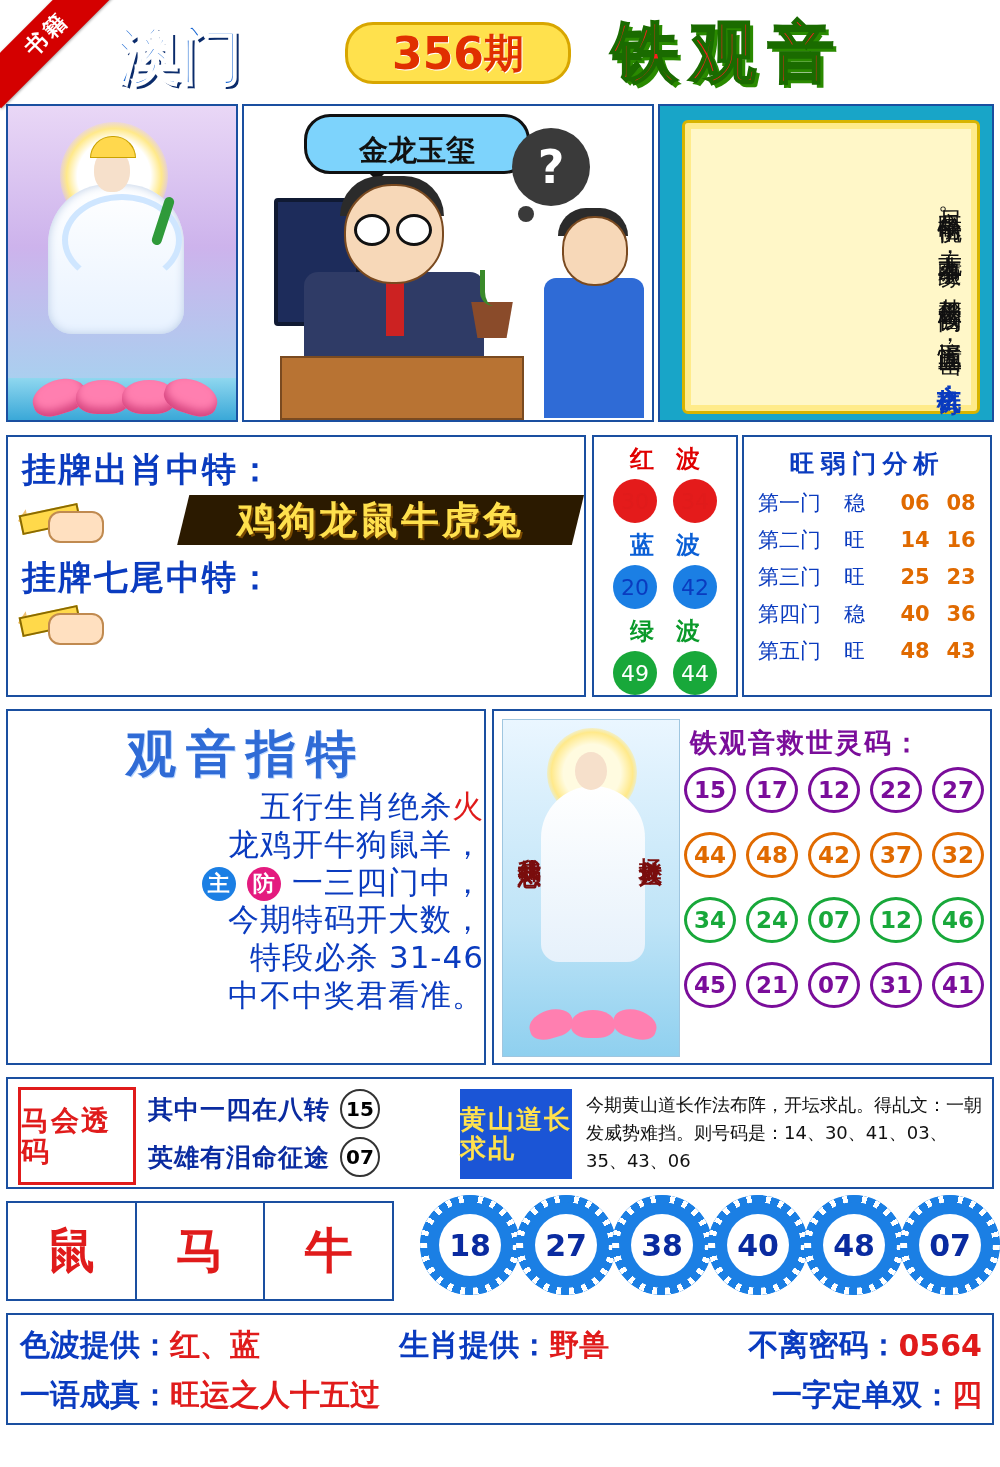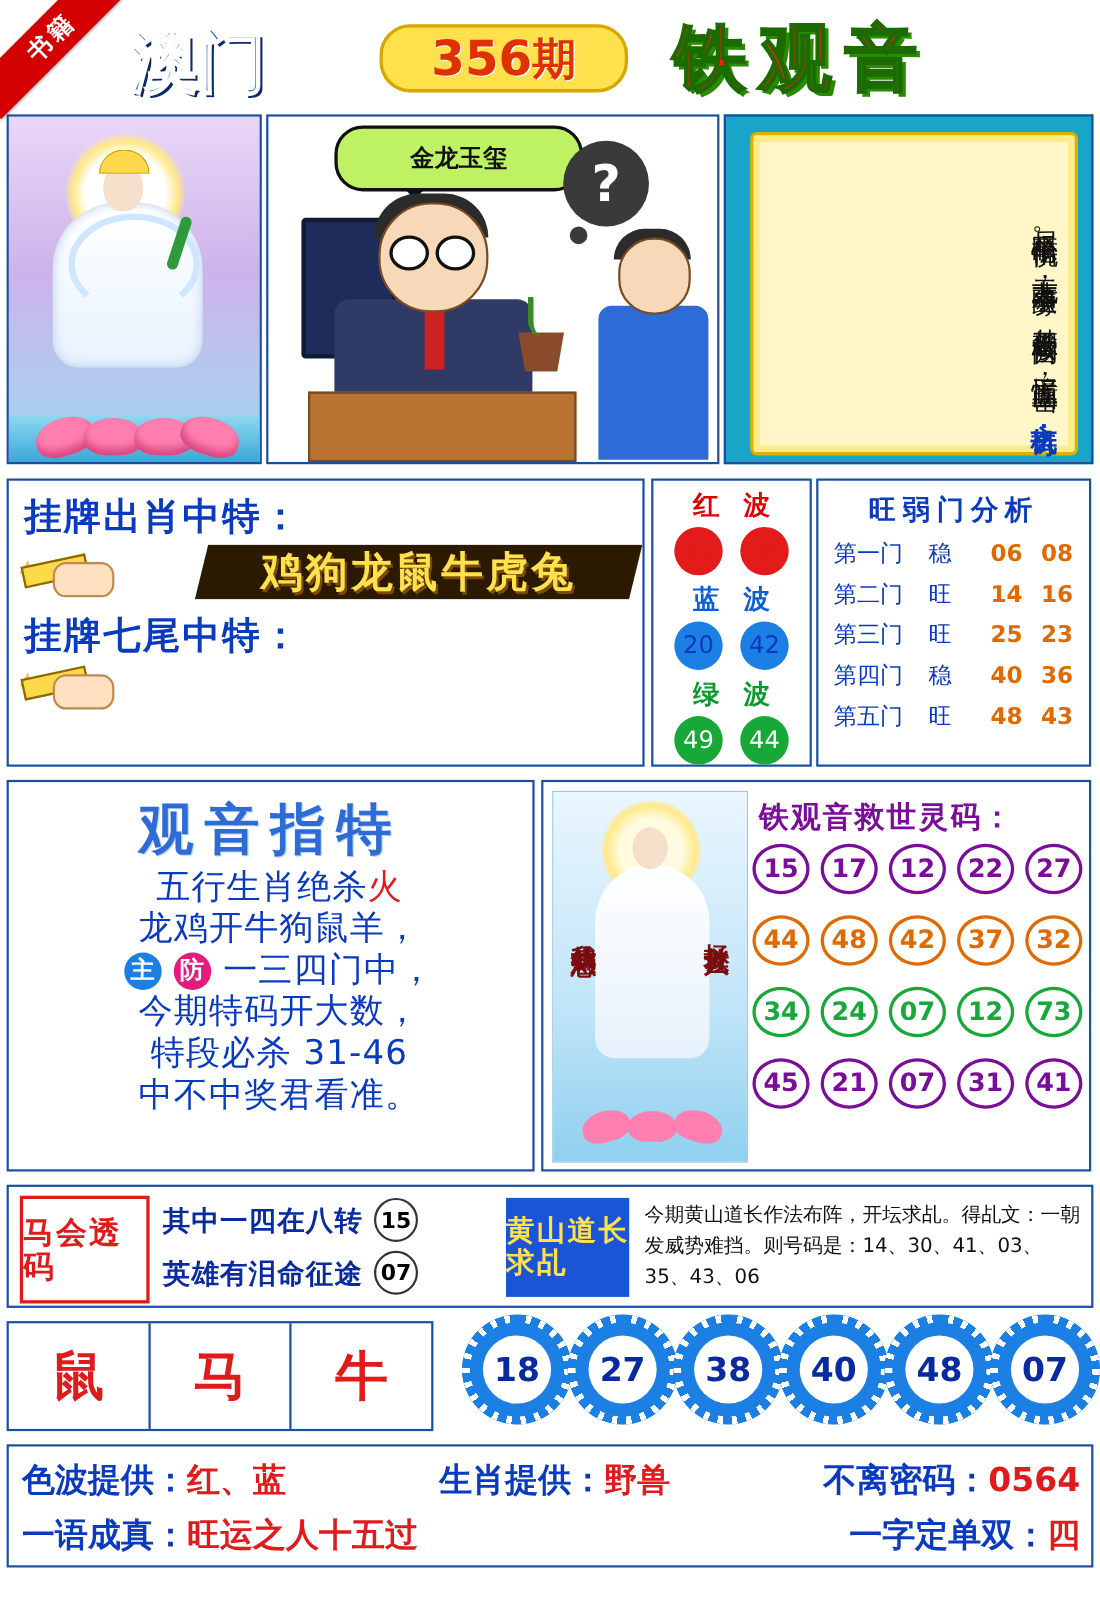--- a/index.html
+++ b/index.html
@@ -68,22 +68,22 @@
   .goldphrase{
     position:absolute;left:242px;top:16px;width:46px;height:290px;
     writing-mode:vertical-rl;text-orientation:upright;
     font-size:19px;font-weight:bold;color:#2b2b2b;line-height:1.05;
     letter-spacing:1px;
   }
   .goldphrase .big{font-size:30px;color:#e03a00;-webkit-text-stroke:1px #ffd000;text-shadow:2px 2px 0 #ffe57a;}
 
   
   .bubble{
-    position:absolute;left:60px;top:8px;width:220px;height:54px;border:3px solid #111;border-radius:26px;background:#bef264;
-    display:flex;align-items:center;justify-content:center;font-size:22px;font-weight:bold;color:#111;
+    position:absolute;left:60px;top:8px;width:220px;height:54px;border:3px solid #111;border-radius:26px;background:#7dd3fc;
+    display:flex;align-items:flex-end;justify-content:center;font-size:29px;font-weight:bold;color:#111;
   }
   .bubble:after{content:"";position:absolute;left:60px;bottom:-20px;border:10px solid transparent;border-top-color:#111;}
   .think{position:absolute;left:268px;top:22px;width:78px;height:78px;border-radius:50%;background:#3a3a3a;display:flex;align-items:center;justify-content:center;color:#fff;font-size:46px;font-weight:bold;}
   .think:after{content:"";position:absolute;left:6px;bottom:-16px;width:16px;height:16px;border-radius:50%;background:#3a3a3a;}
   .man-head{position:absolute;left:100px;top:78px;width:96px;height:96px;border-radius:48px;background:#f7d8b8;border:2px solid #7a4a20;}
   .man-hair{position:absolute;left:96px;top:70px;width:104px;height:40px;border-radius:52px 52px 0 0;background:#2b2b2b;}
   .glasses{position:absolute;left:110px;top:108px;width:78px;height:26px;}
   .glasses i{position:absolute;top:0;width:30px;height:26px;border:3px solid #111;border-radius:50%;background:#fff;}
   .glasses i:nth-child(1){left:0;}
   .glasses i:nth-child(2){right:0;}
@@ -147,21 +147,21 @@
   .an-row .gate{color:#0a3bbf;width:86px;}
   .an-row .state{color:#0a3bbf;width:48px;}
   .an-row .n{color:#e06a00;width:46px;text-align:center;font-weight:bold;}
 
   
   .grow{position:relative;margin:6px;height:362px;}
   .g-left{position:absolute;left:0;top:0;width:480px;height:356px;border:2px solid #1a4fa0;box-sizing:border-box;background:#fff;}
   .g-right{position:absolute;left:486px;top:0;width:500px;height:356px;border:2px solid #1a4fa0;box-sizing:border-box;background:#fff;}
 
   .g-title{text-align:center;font-size:50px;font-weight:bold;color:#2f6bd6;letter-spacing:10px;margin-top:10px;text-shadow:1px 1px 0 #bcd8ff;}
-  .g-line{font-size:31px;color:#0a3bbf;text-align:center;line-height:1.22;letter-spacing:1px;margin-left:16px;}
+  .g-line{font-size:31px;color:#0a3bbf;text-align:right;line-height:1.22;letter-spacing:1px;margin-left:16px;}
   .g-line .hot{color:#e01b1b;}
   .badge{display:inline-flex;align-items:center;justify-content:center;width:34px;height:34px;border-radius:50%;color:#fff;font-size:22px;font-weight:bold;vertical-align:middle;}
   .badge.b1{background:#1b7fe4;}
   .badge.b2{background:#e41b7f;}
 
   .g-pic{position:absolute;left:8px;top:8px;width:176px;height:336px;background:linear-gradient(180deg,#eaf6ff 0%,#bfe4f7 60%,#8fd0ef 100%);overflow:hidden;border:1px solid #9fc6e0;}
   .gp-halo{position:absolute;left:44px;top:8px;width:90px;height:90px;border-radius:50%;background:radial-gradient(circle,#fffbe0 45%,#ffe98a 64%,rgba(255,233,138,0) 76%);}
   .gp-head{position:absolute;left:72px;top:32px;width:32px;height:38px;border-radius:50%;background:#f6e0cb;}
   .gp-robe{position:absolute;left:38px;top:66px;width:104px;height:176px;background:linear-gradient(180deg,#fff,#e6f1fb);border-radius:52px 52px 18px 18px;}
   .gp-lotus{position:absolute;left:26px;bottom:18px;width:130px;height:46px;}
@@ -417,21 +417,21 @@
           <div class="lnum" style="border-color:#e06a00;color:#e06a00;">48</div>
           <div class="lnum" style="border-color:#e06a00;color:#e06a00;">42</div>
           <div class="lnum" style="border-color:#e06a00;color:#e06a00;">37</div>
           <div class="lnum" style="border-color:#e06a00;color:#e06a00;">32</div>
         </div>
         <div class="lucky-row">
           <div class="lnum" style="border-color:#18a83a;color:#18a83a;">34</div>
           <div class="lnum" style="border-color:#18a83a;color:#18a83a;">24</div>
           <div class="lnum" style="border-color:#18a83a;color:#18a83a;">07</div>
           <div class="lnum" style="border-color:#18a83a;color:#18a83a;">12</div>
-          <div class="lnum" style="border-color:#18a83a;color:#18a83a;">73</div>
+          <div class="lnum" style="border-color:#18a83a;color:#18a83a;">46</div>
         </div>
         <div class="lucky-row">
           <div class="lnum" style="border-color:#7a0d9a;color:#7a0d9a;">45</div>
           <div class="lnum" style="border-color:#7a0d9a;color:#7a0d9a;">21</div>
           <div class="lnum" style="border-color:#7a0d9a;color:#7a0d9a;">07</div>
           <div class="lnum" style="border-color:#7a0d9a;color:#7a0d9a;">31</div>
           <div class="lnum" style="border-color:#7a0d9a;color:#7a0d9a;">41</div>
         </div>
       </div>
     </div>

